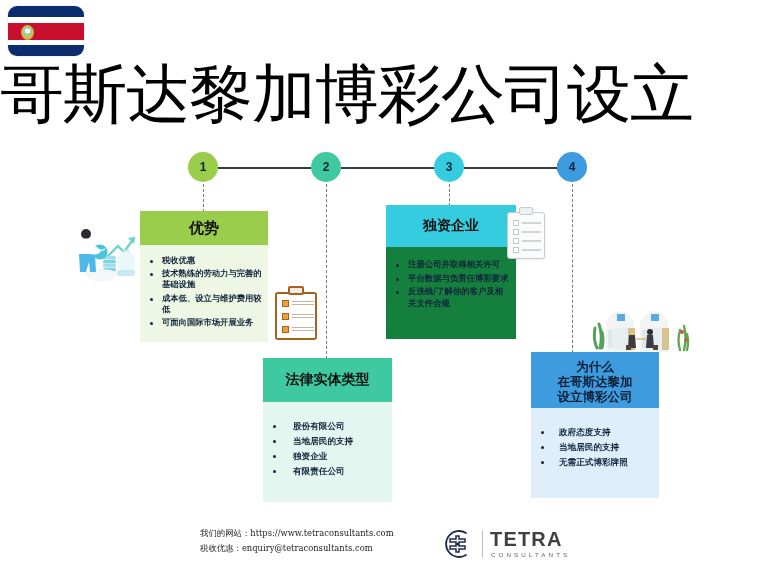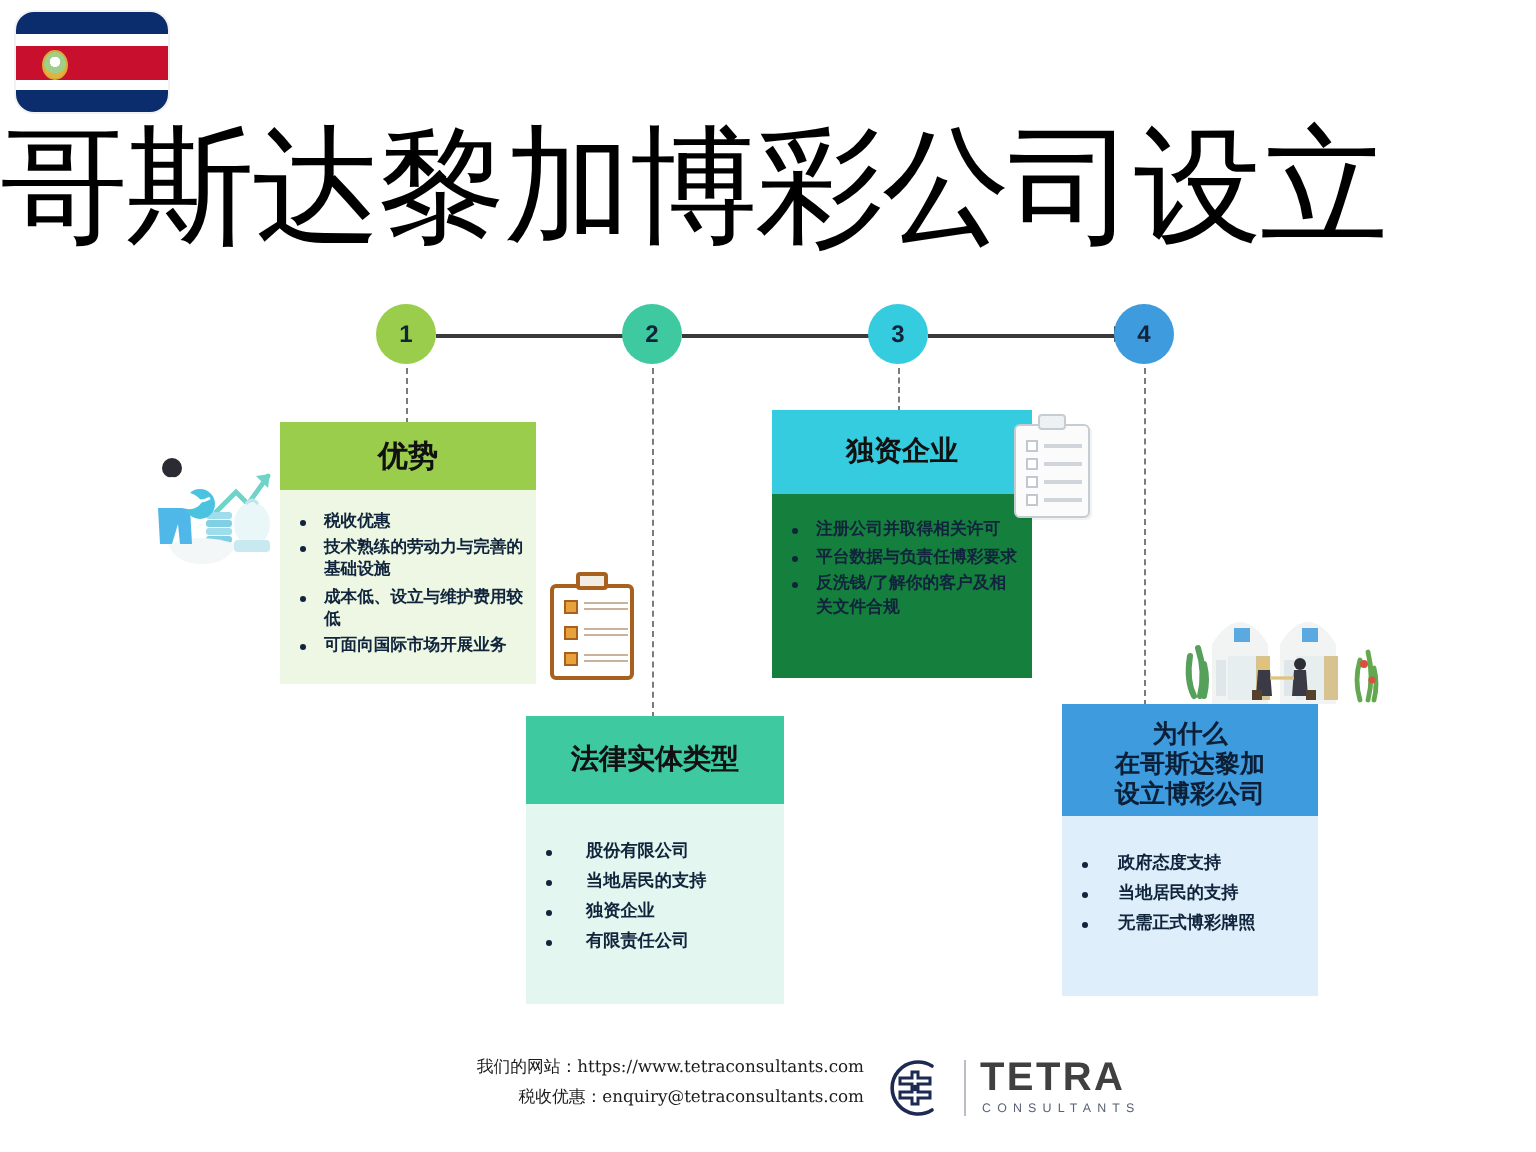--- a/index.html
+++ b/index.html
@@ -264,21 +264,21 @@
     left: 0;
     bottom: 0;
     width: 768px;
     height: 60px;
   }
   .footer-text {
     position: absolute;
     left: 200px;
     top: 10px;
     width: 232px;
-    text-align: right;
+    text-align: left;
     font-family: "DejaVu Serif", "Liberation Serif", serif;
     font-size: 8.4px;
     line-height: 15px;
     color: #1b1b1b;
   }
   .footer-logo {
     position: absolute;
     left: 440px;
     top: 7px;
     width: 120px;

